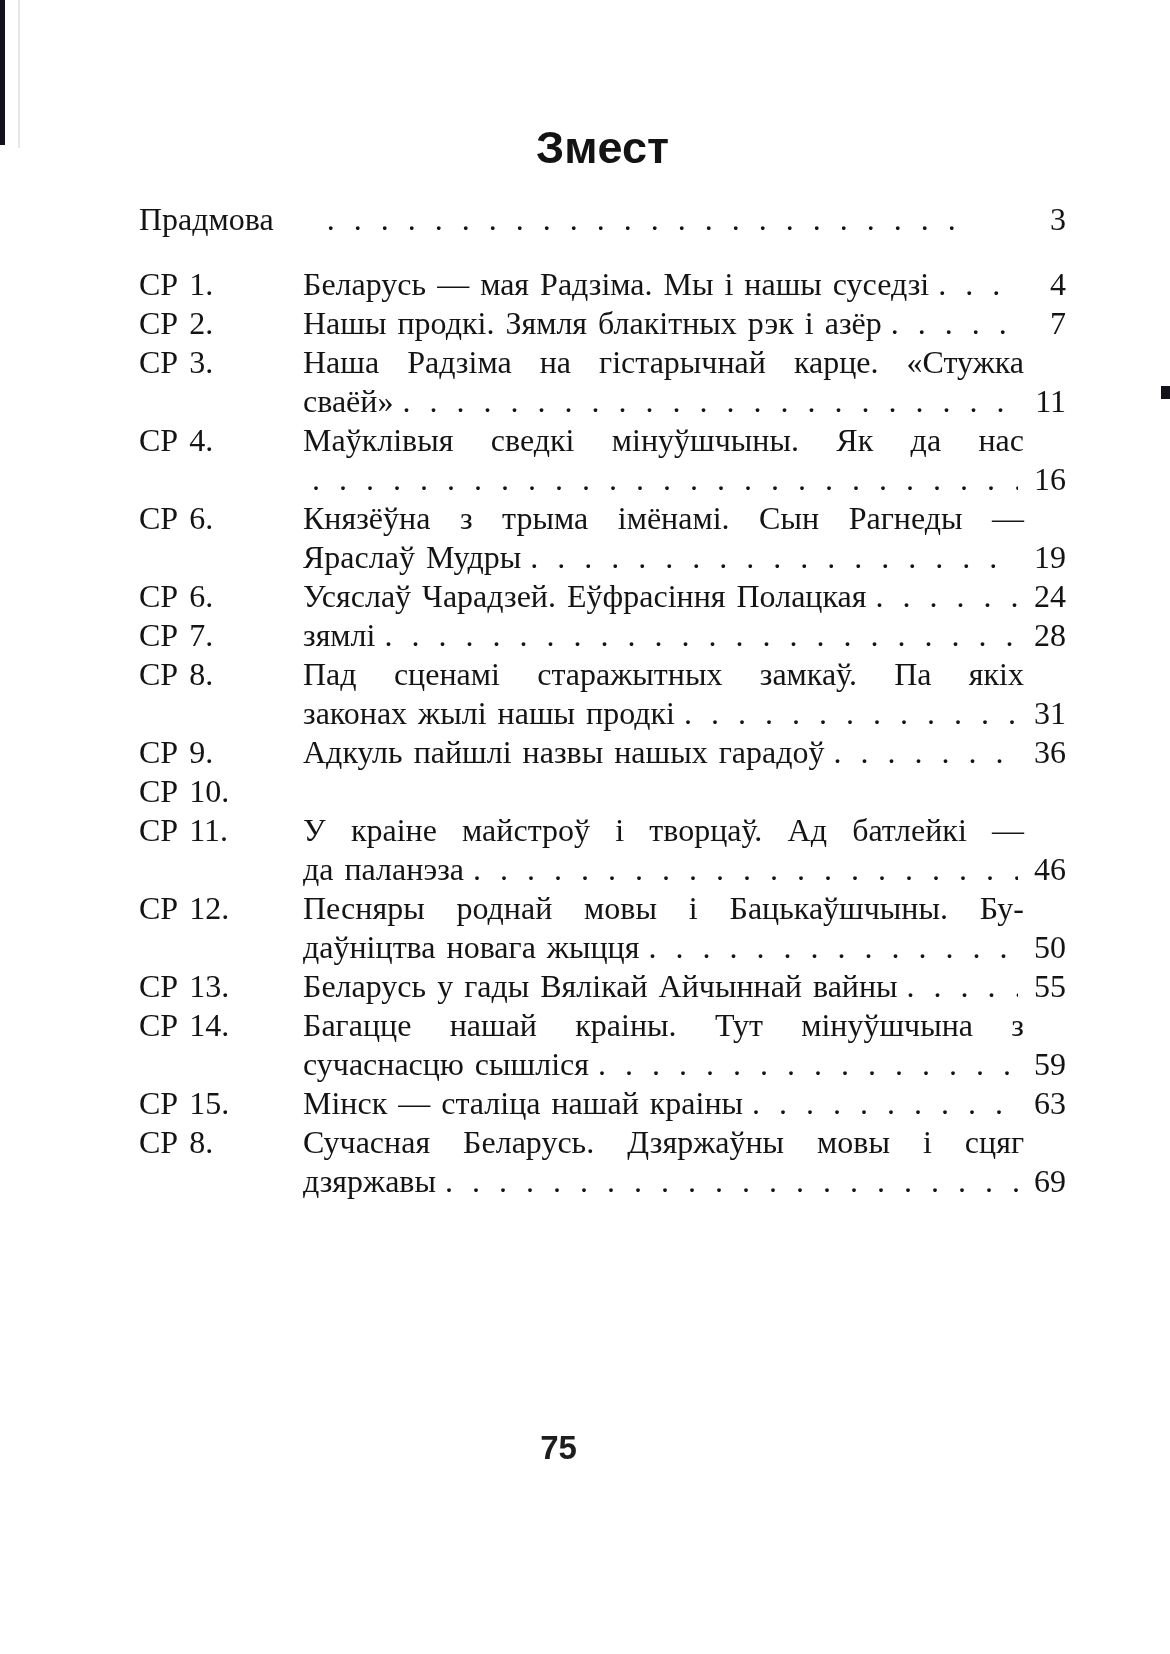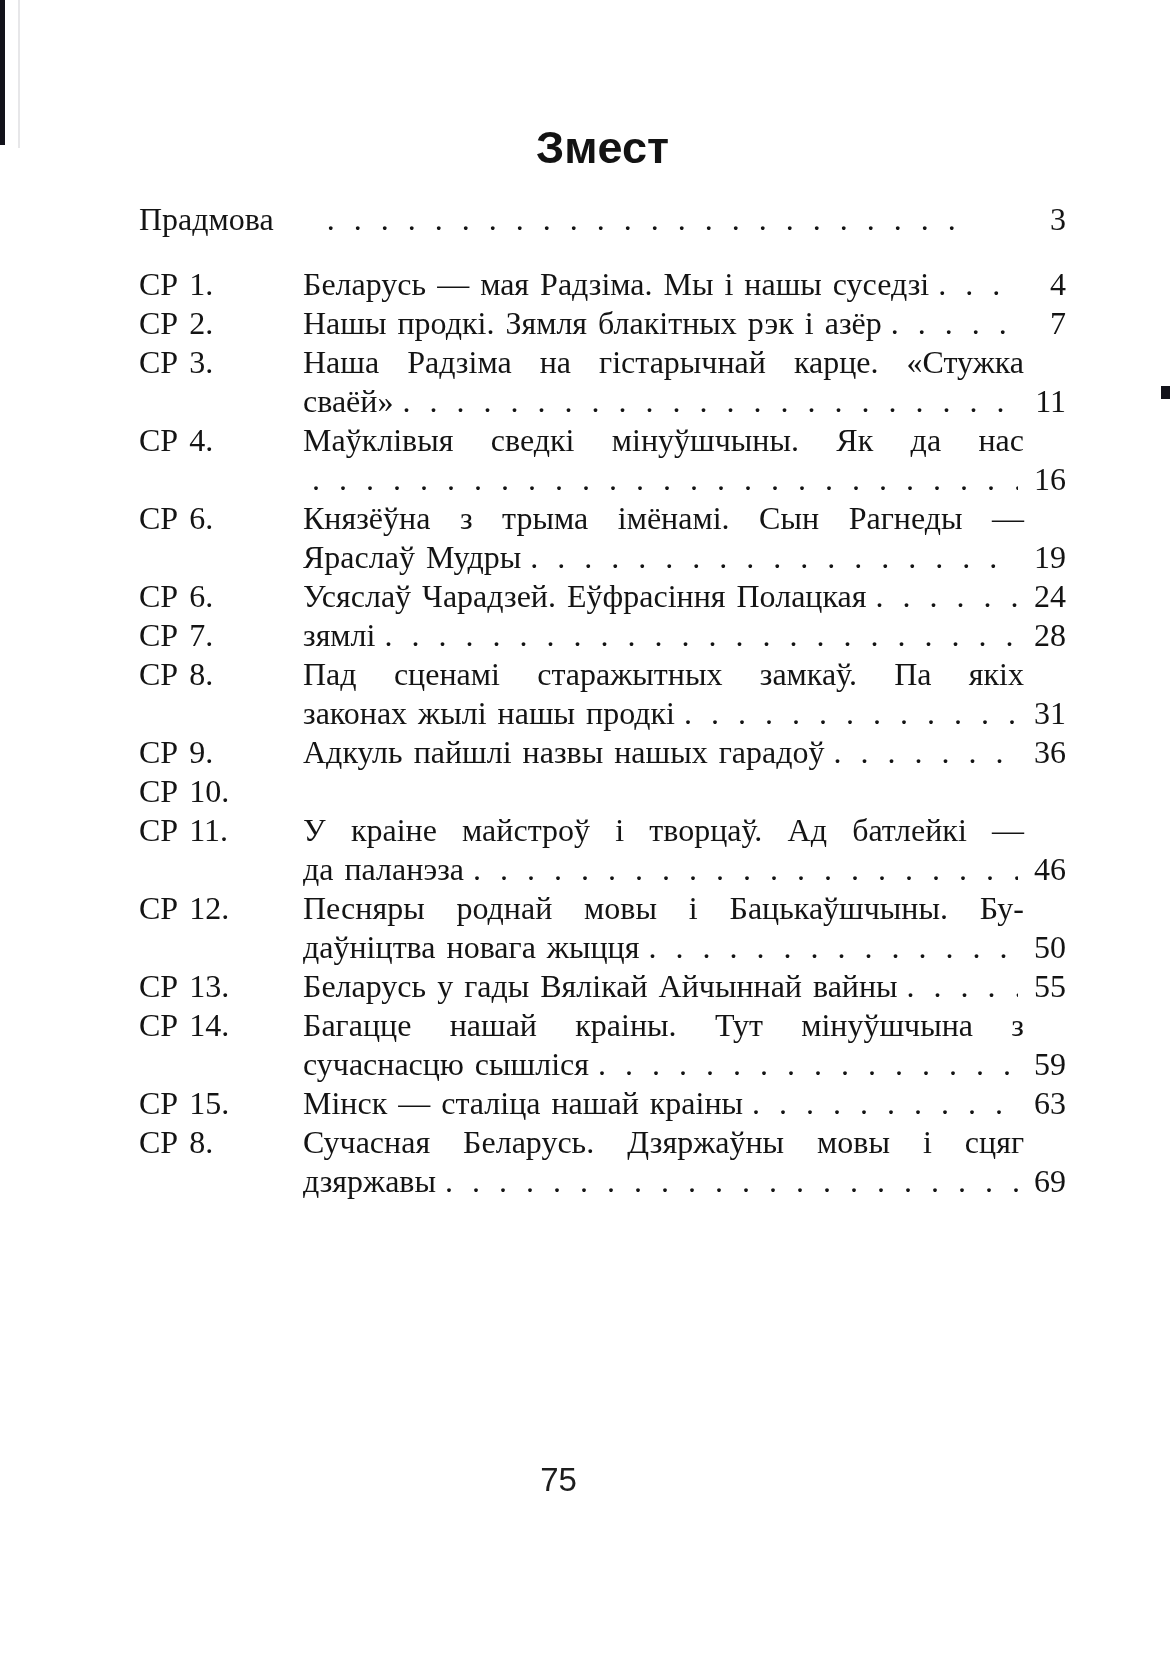--- a/index.html
+++ b/index.html
@@ -73,28 +73,29 @@
     content: ". . . . . . . . . . . . . . . . . . . . . . . . . . . . . . . . . . . . . . . . . . . . . . . .";
   }
   .pnum {
     flex: none;
     min-width: 42px;
     padding-left: 6px;
     text-align: right;
   }
   .footer-num {
     position: absolute;
-    top: 1460px;
+    top: 1428px;
     left: 95px;
     width: 927px;
     text-align: center;
     font-family: "Liberation Sans", "DejaVu Sans", sans-serif;
     font-size: 33px;
     line-height: 40px;
     color: #1d1d1d;
+    font-weight: bold;
   }
 </style>
 </head>
 <body>
 
 <div class="scan-bar-left"></div>
 <div class="scan-line-faint"></div>
 <div class="scan-mark-right"></div>
 
 <main class="content">

